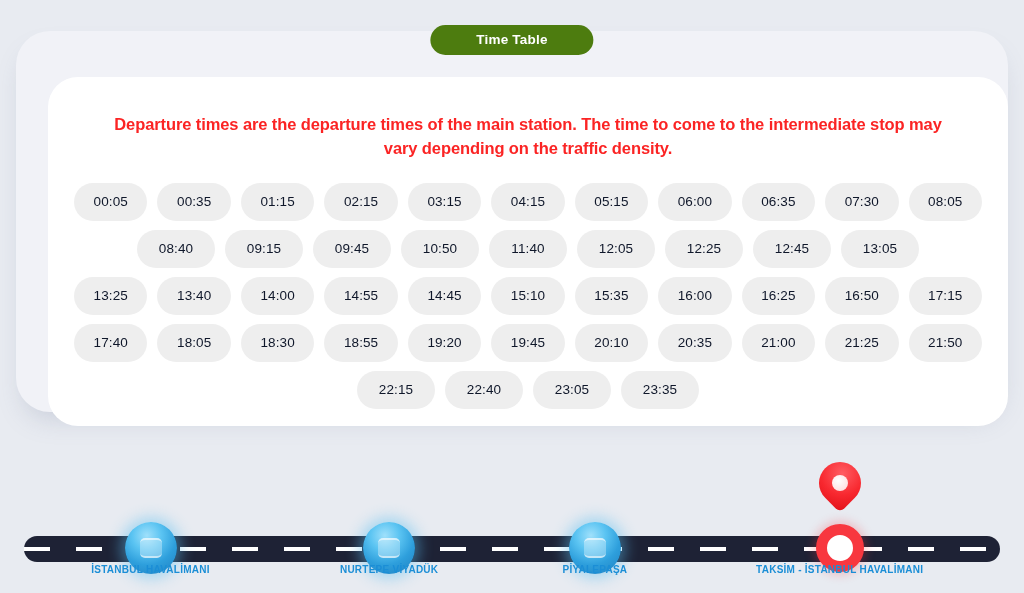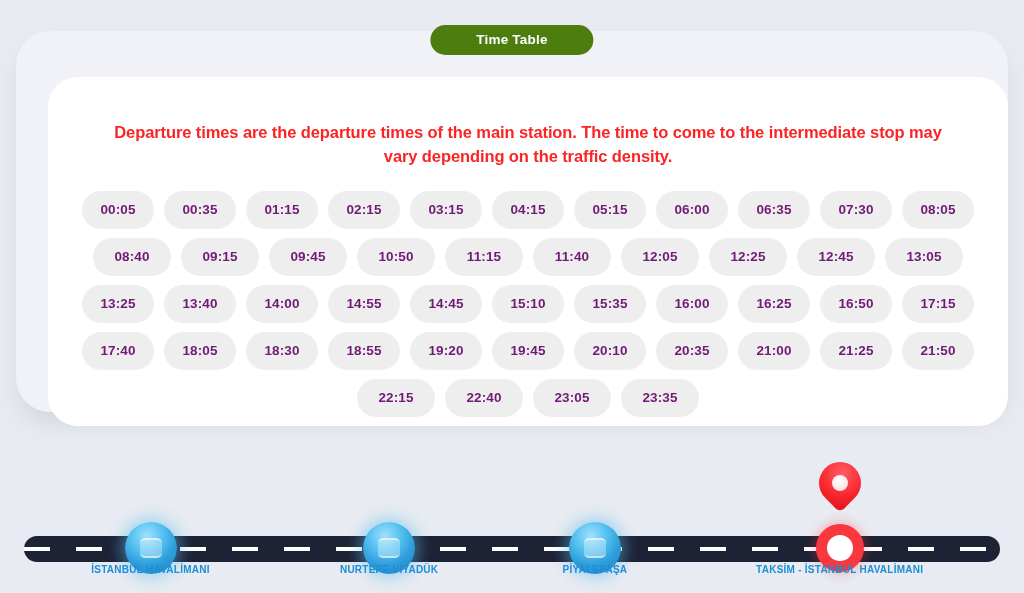--- a/index.html
+++ b/index.html
@@ -47,21 +47,21 @@
 
   
   .inner-card {
     position: absolute;
     left: 32px;
     top: 46px;
     width: 960px;
     height: 349px;
     background: #ffffff;
     border-radius: 30px;
-    padding: 8px;
+    padding: 0;
   }
 
   .notice {
     color: #fb2424;
     font-size: 16.5px;
     font-weight: 700;
     line-height: 1.45;
     text-align: center;
     padding: 36px 55px 0;
     letter-spacing: -0.1px;
@@ -81,22 +81,22 @@
 
   .time-chip {
     width: 78px;
     height: 38px;
     background: #eeeeee;
     border-radius: 999px;
     display: flex;
     align-items: center;
     justify-content: center;
     font-size: 13.5px;
-    font-weight: 700;
-    color: #701a75;
+    font-weight: 400;
+    color: #0f172a;
     letter-spacing: 0.1px;
     cursor: pointer;
   }
 
   
   .route-area {
     position: absolute;
     left: 0;
     top: 412px;
     width: 1024px;
@@ -239,21 +239,20 @@
           <div class="time-chip">06:00</div>
           <div class="time-chip">06:35</div>
           <div class="time-chip">07:30</div>
           <div class="time-chip">08:05</div>
         </div>
         <div class="time-row">
           <div class="time-chip">08:40</div>
           <div class="time-chip">09:15</div>
           <div class="time-chip">09:45</div>
           <div class="time-chip">10:50</div>
-          <div class="time-chip">11:15</div>
           <div class="time-chip">11:40</div>
           <div class="time-chip">12:05</div>
           <div class="time-chip">12:25</div>
           <div class="time-chip">12:45</div>
           <div class="time-chip">13:05</div>
         </div>
         <div class="time-row">
           <div class="time-chip">13:25</div>
           <div class="time-chip">13:40</div>
           <div class="time-chip">14:00</div>

